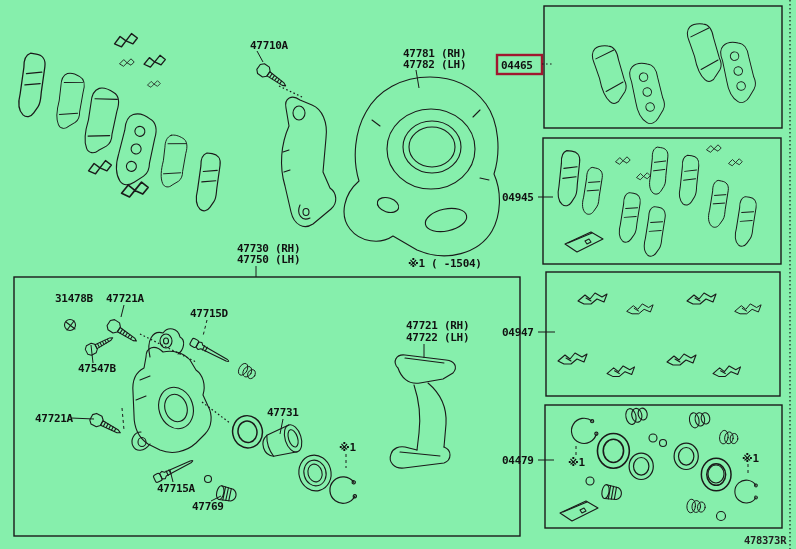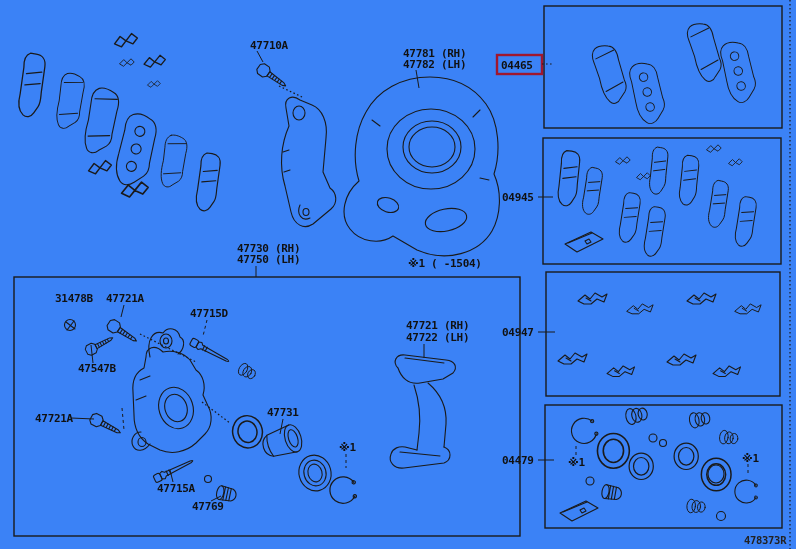--- a/index.html
+++ b/index.html
@@ -1,16 +1,16 @@
 <!DOCTYPE html>
 <html><head>
 <meta charset="utf-8">
 <style>
   html,body{margin:0;padding:0;background:#ffffff;}
-  .stage{position:relative;width:796px;height:549px;background:#3b82f6;overflow:hidden;
+  .stage{position:relative;width:796px;height:549px;background:#86efac;overflow:hidden;
          font-family:"DejaVu Sans Mono","DejaVu Sans",monospace;}
   svg{display:block}
   .art{stroke:#1a1a1a;stroke-width:1.1;fill:none;stroke-linecap:round;stroke-linejoin:round;}
   .boxline{stroke:#1a1a1a;stroke-width:1.4;fill:none;}
   .pn{font:bold 11px "DejaVu Sans Mono","DejaVu Sans",monospace;fill:#111;letter-spacing:-0.3px;}
   .pn-sm{font:bold 10.5px "DejaVu Sans Mono","DejaVu Sans",monospace;fill:#222;letter-spacing:-0.3px;}
   .lead{stroke:#1a1a1a;stroke-width:1;fill:none;}
   .dash{stroke:#1a1a1a;stroke-width:1;fill:none;stroke-dasharray:3 3;}
   .dots{stroke:#1a1a1a;stroke-width:1.2;fill:none;stroke-dasharray:1.6 2.4;}
   .hlbox{stroke-width:2.4;fill:none;}

